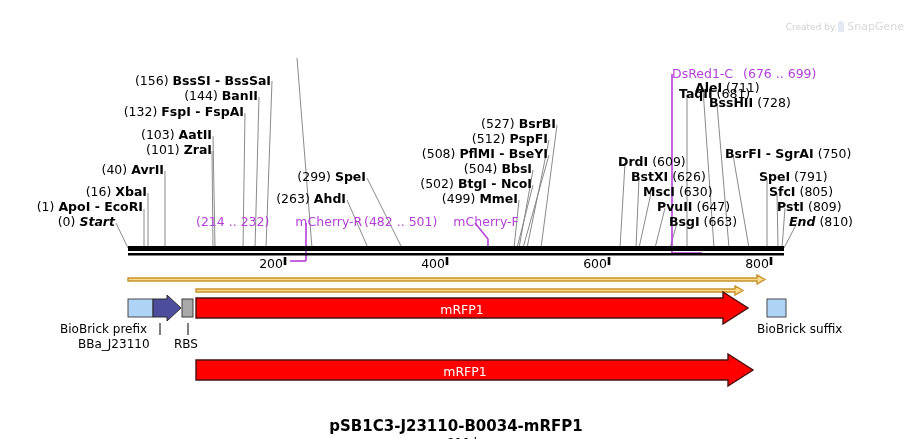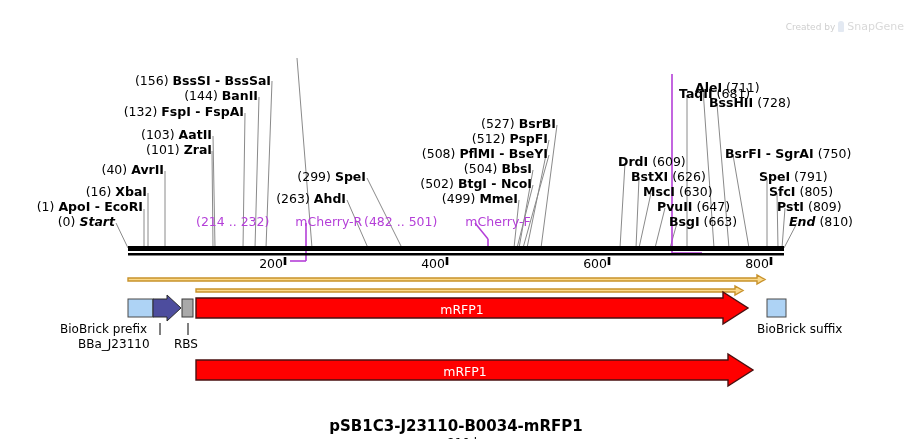--- a/index.html
+++ b/index.html
@@ -267,21 +267,25 @@
     <span class="ital">End</span>
     <span class="pos">(810)</span>
   </div>
 
   <div class="prim" style="left:196px;top:198px;">
     <span>(214 .. 232)</span>
     <span style="margin-left:22px">mCherry-R</span>
   </div>
   <div class="prim" style="left:364px;top:198px;">
     <span>(482 .. 501)</span>
-    <span style="margin-left:24px">mCherry-F</span>
+    <span style="margin-left:12px">mCherry-F</span>
+  </div>
+  <div class="prim" style="left:672px;top:50px;">
+    <span>DsRed1-C</span>
+    <span style="margin-left:6px">(676 .. 699)</span>
   </div>
 
   <div class="rulernum" style="left:283px;top:239px;">200</div>
   <div class="rulernum" style="left:445px;top:239px;">400</div>
   <div class="rulernum" style="left:607px;top:239px;">600</div>
   <div class="rulernum" style="left:769px;top:239px;">800</div>
 
   <div class="feat-cap" style="left:60px;top:305px;">BioBrick prefix</div>
   <div class="feat-cap" style="left:78px;top:320px;">BBa_J23110</div>
   <div class="feat-cap" style="left:174px;top:320px;">RBS</div>

